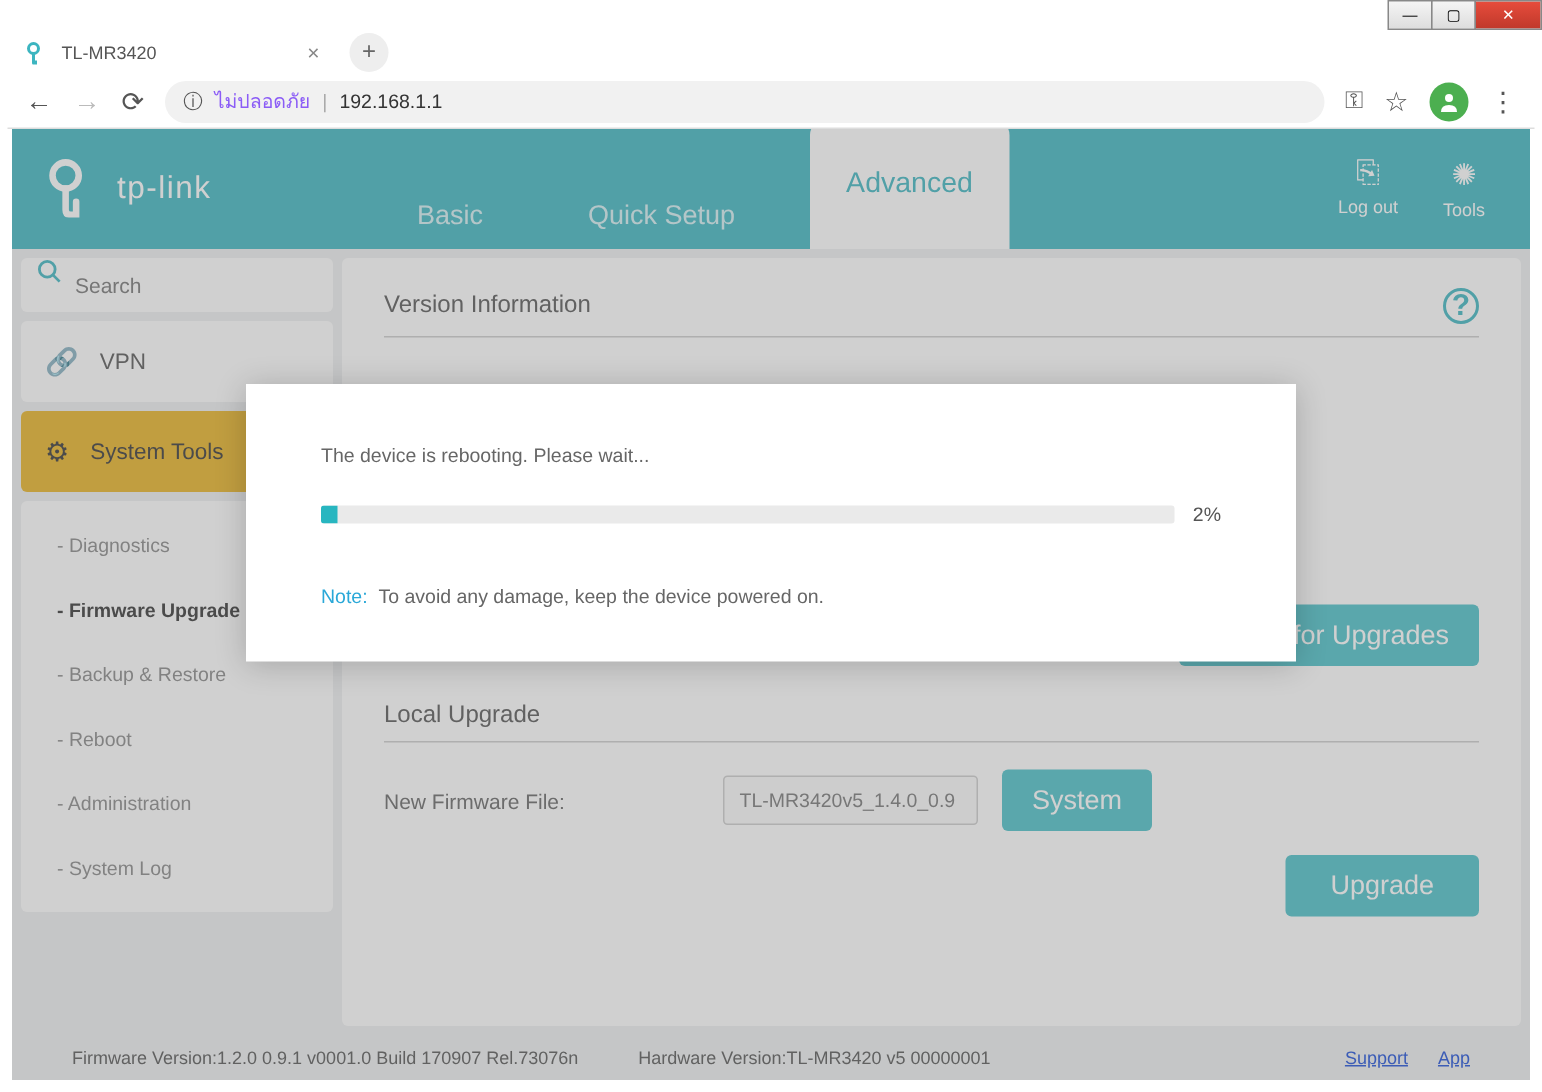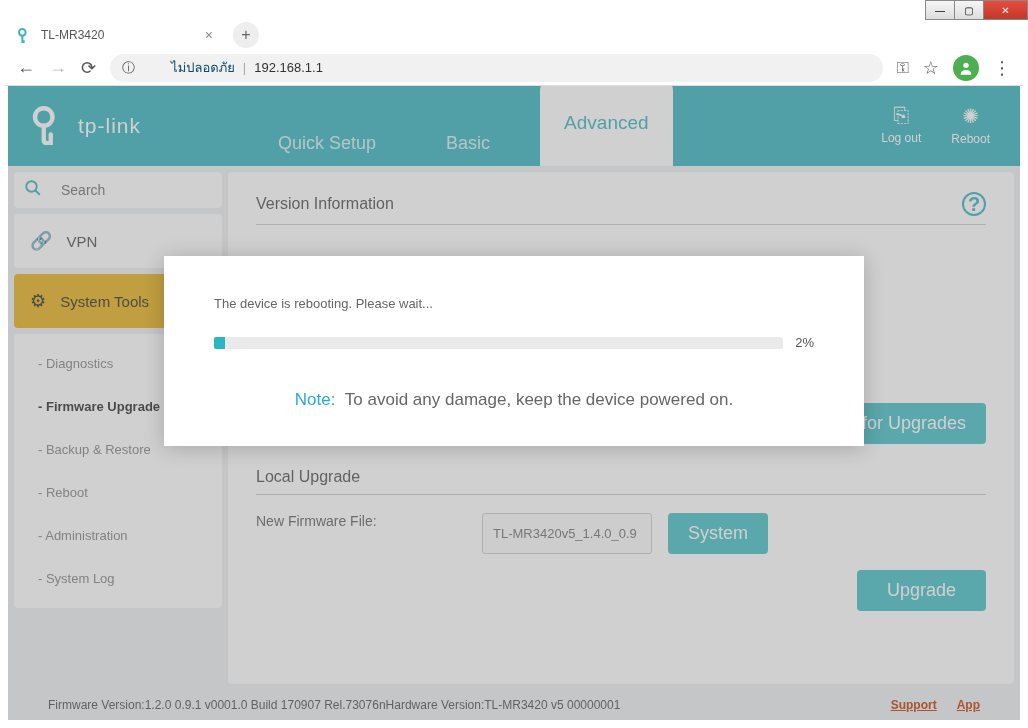--- a/index.html
+++ b/index.html
@@ -17,21 +17,21 @@
 .tab-favicon svg { width: 16px; height: 16px; }
 .tab-title { flex: 1; }
 .tab-close { color: #888; cursor: pointer; font-size: 14px; }
 .new-tab { width: 26px; height: 26px; border-radius: 50%; background: #eee; display: flex; align-items: center; justify-content: center; margin-left: 8px; font-size: 16px; color: #666; cursor: pointer; }
 
 
 .url-bar { position: absolute; top: 50px; left: 5px; right: 5px; height: 36px; display: flex; align-items: center; gap: 14px; padding: 0 12px; border-bottom: 1px solid #ddd; }
 .nav-icon { color: #555; font-size: 18px; cursor: pointer; }
 .nav-icon.disabled { color: #bbb; }
 .url-field { flex: 1; background: #f1f1f1; border-radius: 15px; height: 28px; display: flex; align-items: center; padding: 0 12px; gap: 8px; font-size: 13px; color: #555; }
-.url-info { color: #0c4a6e; margin-left: 28px; }
+.url-info { color: #8b5cf6; }
 .url-sep { color: #aaa; }
 .url-addr { color: #333; }
 .key-icon { font-size: 16px; color: #555; }
 .star-icon { font-size: 18px; color: #555; }
 .avatar { width: 26px; height: 26px; border-radius: 50%; background: #4caf50; display: flex; align-items: center; justify-content: center; color: #fff; font-size: 12px; }
 .menu-dots { font-size: 18px; color: #555; cursor: pointer; }
 
 
 .router-page { position: absolute; top: 86px; left: 8px; right: 8px; bottom: 8px; background: #3cb5c0; overflow: hidden; }
 
@@ -45,55 +45,55 @@
 .main-tab.active { background: #fff; color: #3cb5c0; border-radius: 10px 10px 0 0; padding: 32px 24px; font-size: 19px; }
 .header-actions { position: absolute; right: 30px; top: 18px; display: flex; gap: 30px; }
 .header-action { display: flex; flex-direction: column; align-items: center; color: #fff; font-size: 12px; cursor: pointer; gap: 4px; }
 .header-action-icon { font-size: 20px; }
 
 
 .router-body { position: absolute; top: 80px; left: 0; right: 0; bottom: 30px; background: #eef0f1; display: flex; }
 
 
 .sidebar { width: 220px; padding: 6px; }
-.search-box { background: #fff; border-radius: 4px; height: 36px; display: flex; align-items: center; padding: 0 10px; gap: 19px; margin-bottom: 6px; }
+.search-box { background: #fff; border-radius: 4px; height: 36px; display: flex; padding: 0 10px; gap: 8px; margin-bottom: 6px; }
 .search-icon { color: #3cb5c0; font-size: 18px; }
 .search-input { border: none; outline: none; flex: 1; font-size: 14px; color: #888; background: transparent; }
 .sidebar-item { background: #fff; border-radius: 4px; height: 54px; display: flex; align-items: center; padding: 0 16px; gap: 14px; margin-bottom: 6px; font-size: 15px; color: #555; cursor: pointer; }
 .sidebar-item.active { background: #e8b223; color: #333; }
 .sidebar-item-icon { font-size: 18px; }
 .sub-items { background: #fff; border-radius: 4px; padding: 8px 0; }
 .sub-item { padding: 14px 24px; font-size: 13px; color: #888; cursor: pointer; }
 .sub-item.active { color: #333; font-weight: bold; }
 
 
 .content { flex: 1; background: #fff; margin: 6px 6px 6px 0; border-radius: 4px; padding: 20px 28px; position: relative; overflow: auto; }
 .section-title { font-size: 16px; color: #555; padding-bottom: 8px; border-bottom: 1px solid #ccc; margin-bottom: 18px; display: flex; align-items: center; justify-content: space-between; }
 .help-icon { color: #3cb5c0; font-size: 20px; border: 2px solid #3cb5c0; border-radius: 50%; width: 24px; height: 24px; display: flex; align-items: center; justify-content: center; font-weight: bold; }
 .btn { background: #4bc0c8; color: #fff; border: none; border-radius: 4px; padding: 10px 20px; font-size: 18px; cursor: pointer; }
 .btn-row-right { display: flex; justify-content: flex-end; margin-bottom: 24px; }
-.form-row { display: flex; gap: 16px; margin-bottom: 16px; }
+.form-row { display: flex; align-items: center; gap: 16px; margin-bottom: 16px; }
 .form-label { width: 210px; font-size: 14px; color: #666; }
 .form-input { border: 1px solid #ccc; border-radius: 3px; padding: 8px 10px; font-size: 13px; color: #777; width: 170px; background: #fafafa; }
 
 
 .router-footer { position: absolute; bottom: 0; left: 0; right: 0; height: 30px; display: flex; align-items: center; padding: 0 40px; font-size: 12px; color: #555; background: #eef0f1; justify-content: space-between; }
-.footer-left { display: flex; }
+.footer-left { display: flex; gap: 40px; }
 .footer-right { display: flex; gap: 20px; }
-.footer-right a { color: #c2410c; text-decoration: underline; cursor: pointer; font-weight: bold; }
+.footer-right a { color: #1d4ed8; text-decoration: underline; cursor: pointer; }
 
 
 .modal-overlay { position: absolute; top: 86px; left: 8px; right: 8px; bottom: 8px; background: rgba(120,120,120,0.35); display: flex; align-items: flex-start; justify-content: center; padding-top: 170px; }
 .modal { background: #fff; width: 700px; padding: 40px 50px 36px; box-shadow: 0 2px 20px rgba(0,0,0,0.2); }
 .modal-msg { font-size: 13px; color: #666; margin-bottom: 24px; }
 .progress-row { display: flex; align-items: center; gap: 12px; margin-bottom: 40px; }
 .progress-bar { flex: 1; height: 12px; background: #eaeaea; border-radius: 2px; overflow: hidden; }
 .progress-fill { height: 100%; background: #28b6c0; width: 2%; }
 .progress-pct { font-size: 13px; color: #555; }
-.modal-note { font-size: 17px; color: #666; text-align: center; }
+.modal-note { font-size: 13px; color: #666; }
 .modal-note .note-label { color: #2aa8d8; }
 </style>
 </head>
 <body>
 
 <div class="window-chrome">
   <div class="win-btn">—</div>
   <div class="win-btn">▢</div>
   <div class="win-btn close">✕</div>
 </div>
@@ -138,32 +138,32 @@
     <div class="logo">
       <span class="logo-icon">
         <svg viewBox="0 0 48 48">
             <circle cx="18" cy="16" r="10" fill="none" stroke="#fff" stroke-width="5"></circle>
             <path d="M18 26 L18 42 Q18 46 22 46 L26 46 L26 36" fill="none" stroke="#fff" stroke-width="5" stroke-linecap="round"></path>
           </svg>
       </span>
       <span class="logo-text">tp-link</span>
     </div>
     <div class="main-tabs">
+      <div class="main-tab">Basic</div>
       <div class="main-tab">Quick Setup</div>
-      <div class="main-tab">Basic</div>
       <div class="main-tab active">Advanced</div>
     </div>
     <div class="header-actions">
       <div class="header-action">
         <span class="header-action-icon">⎘</span>
         <span>Log out</span>
       </div>
       <div class="header-action">
         <span class="header-action-icon">✺</span>
-        <span>Reboot</span>
+        <span>Tools</span>
       </div>
     </div>
   </div>
 
   <div class="router-body">
     <div class="sidebar">
       <div class="search-box">
         <span class="search-icon">
           <svg width="18" height="18" viewBox="0 0 24 24" fill="none" stroke="#3cb5c0" stroke-width="2.5">
               <circle cx="10" cy="10" r="7"></circle>

